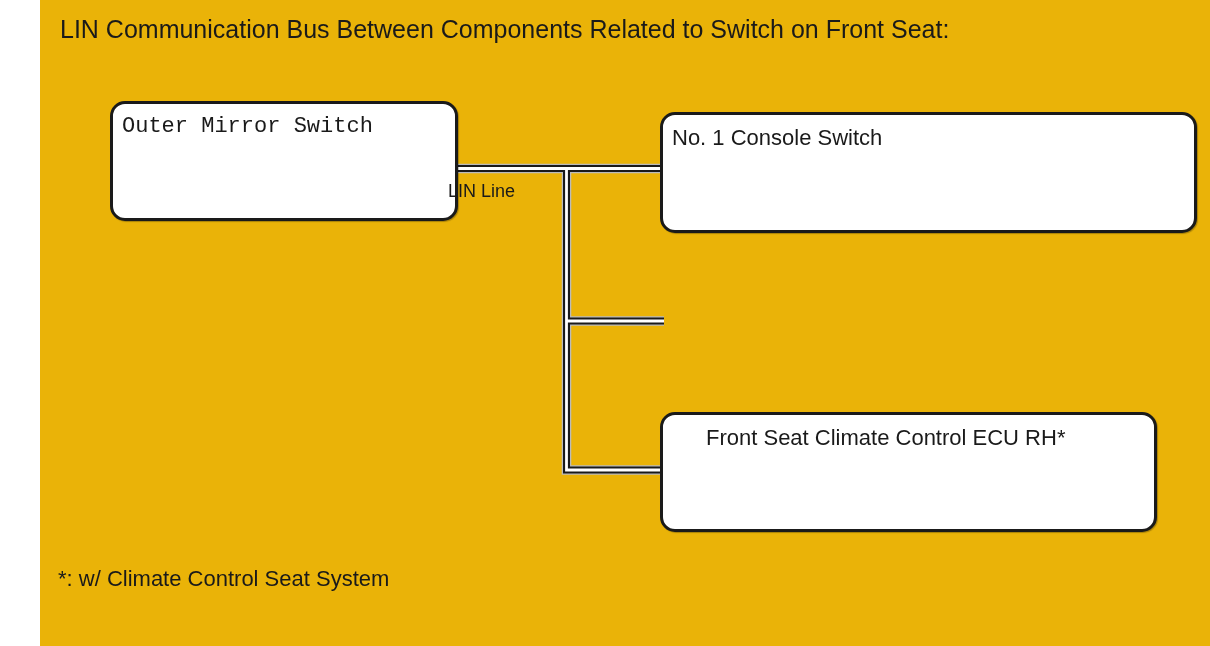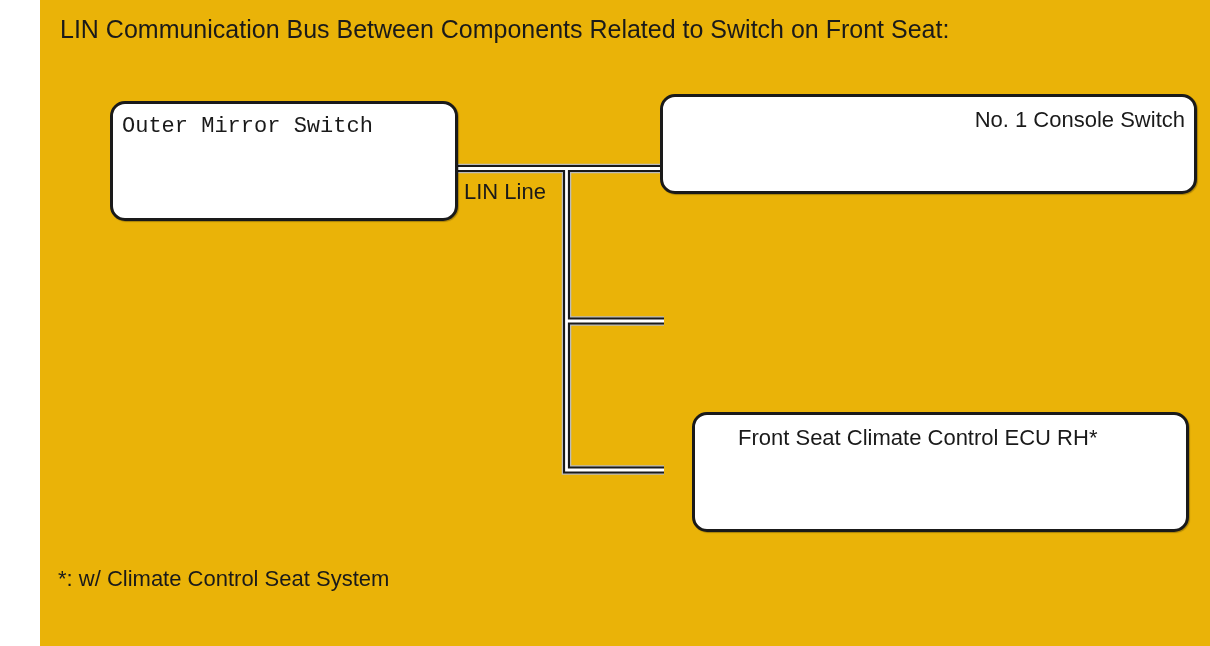--- a/index.html
+++ b/index.html
@@ -41,28 +41,28 @@
     background: #ffffff;
     border: 3px solid #1a1a1a;
     border-radius: 15px;
     padding: 9px 9px;
     font-size: 22px;
     line-height: 27px;
     white-space: nowrap;
     box-shadow: 1px 1px 1px rgba(0,0,0,0.28);
   }
   .node-outer   { left: 70px;  top: 101px; width: 348px; height: 120px; font-family: Liberation Mono, monospace; }
-  .node-console { left: 620px; top: 94px; width: 537px; height: 100px; text-align: right; }
+  .node-console { left: 620px; top: 112px; width: 537px; height: 121px; }
   .node-lh      { left: 620px; top: 262px; width: 537px; height: 120px; }
-  .node-rh      { left: 652px; top: 412px; width: 497px; height: 120px; padding-left: 43px; }
+  .node-rh      { left: 620px; top: 412px; width: 497px; height: 120px; padding-left: 43px; }
   .bus-label {
     position: absolute;
-    left: 424px;
+    left: 408px;
     top: 178px;
-    font-size: 22px;
+    font-size: 18px;
     line-height: 27px;
     white-space: nowrap;
     color: #1a1a1a;
   }
   .footnote {
     position: absolute;
     left: 18px;
     top: 565px;
     font-size: 22px;
     line-height: 27px;

